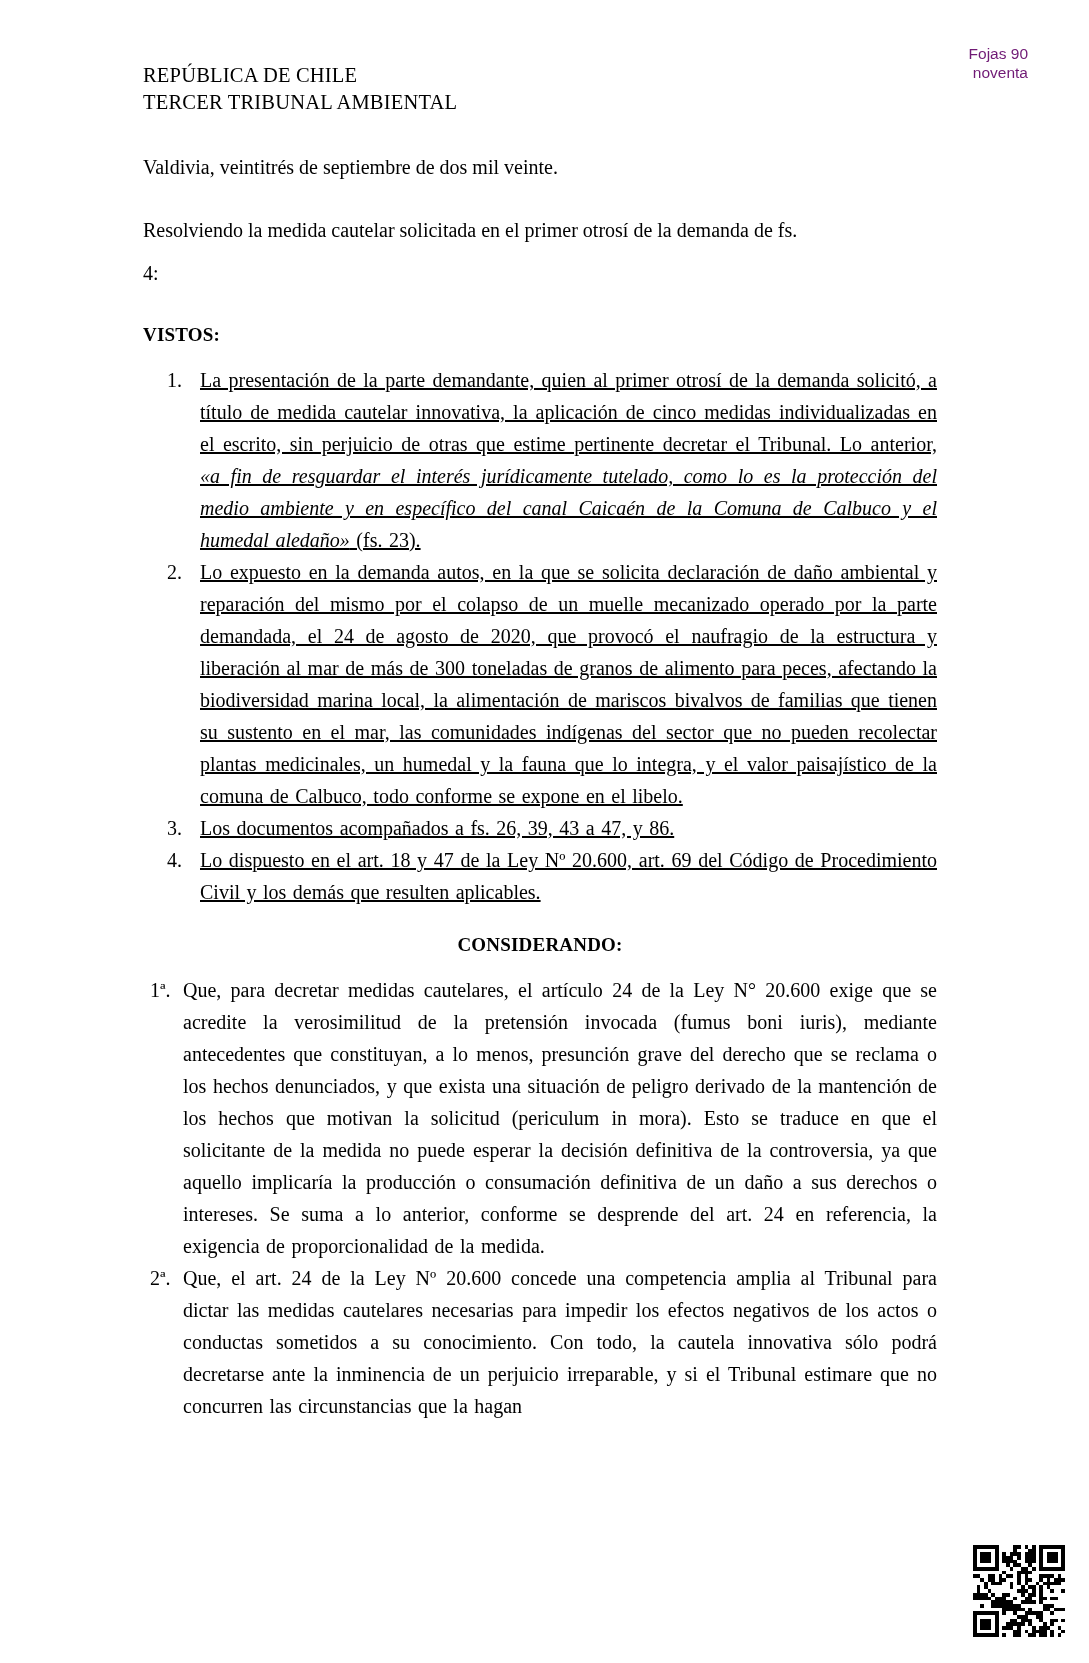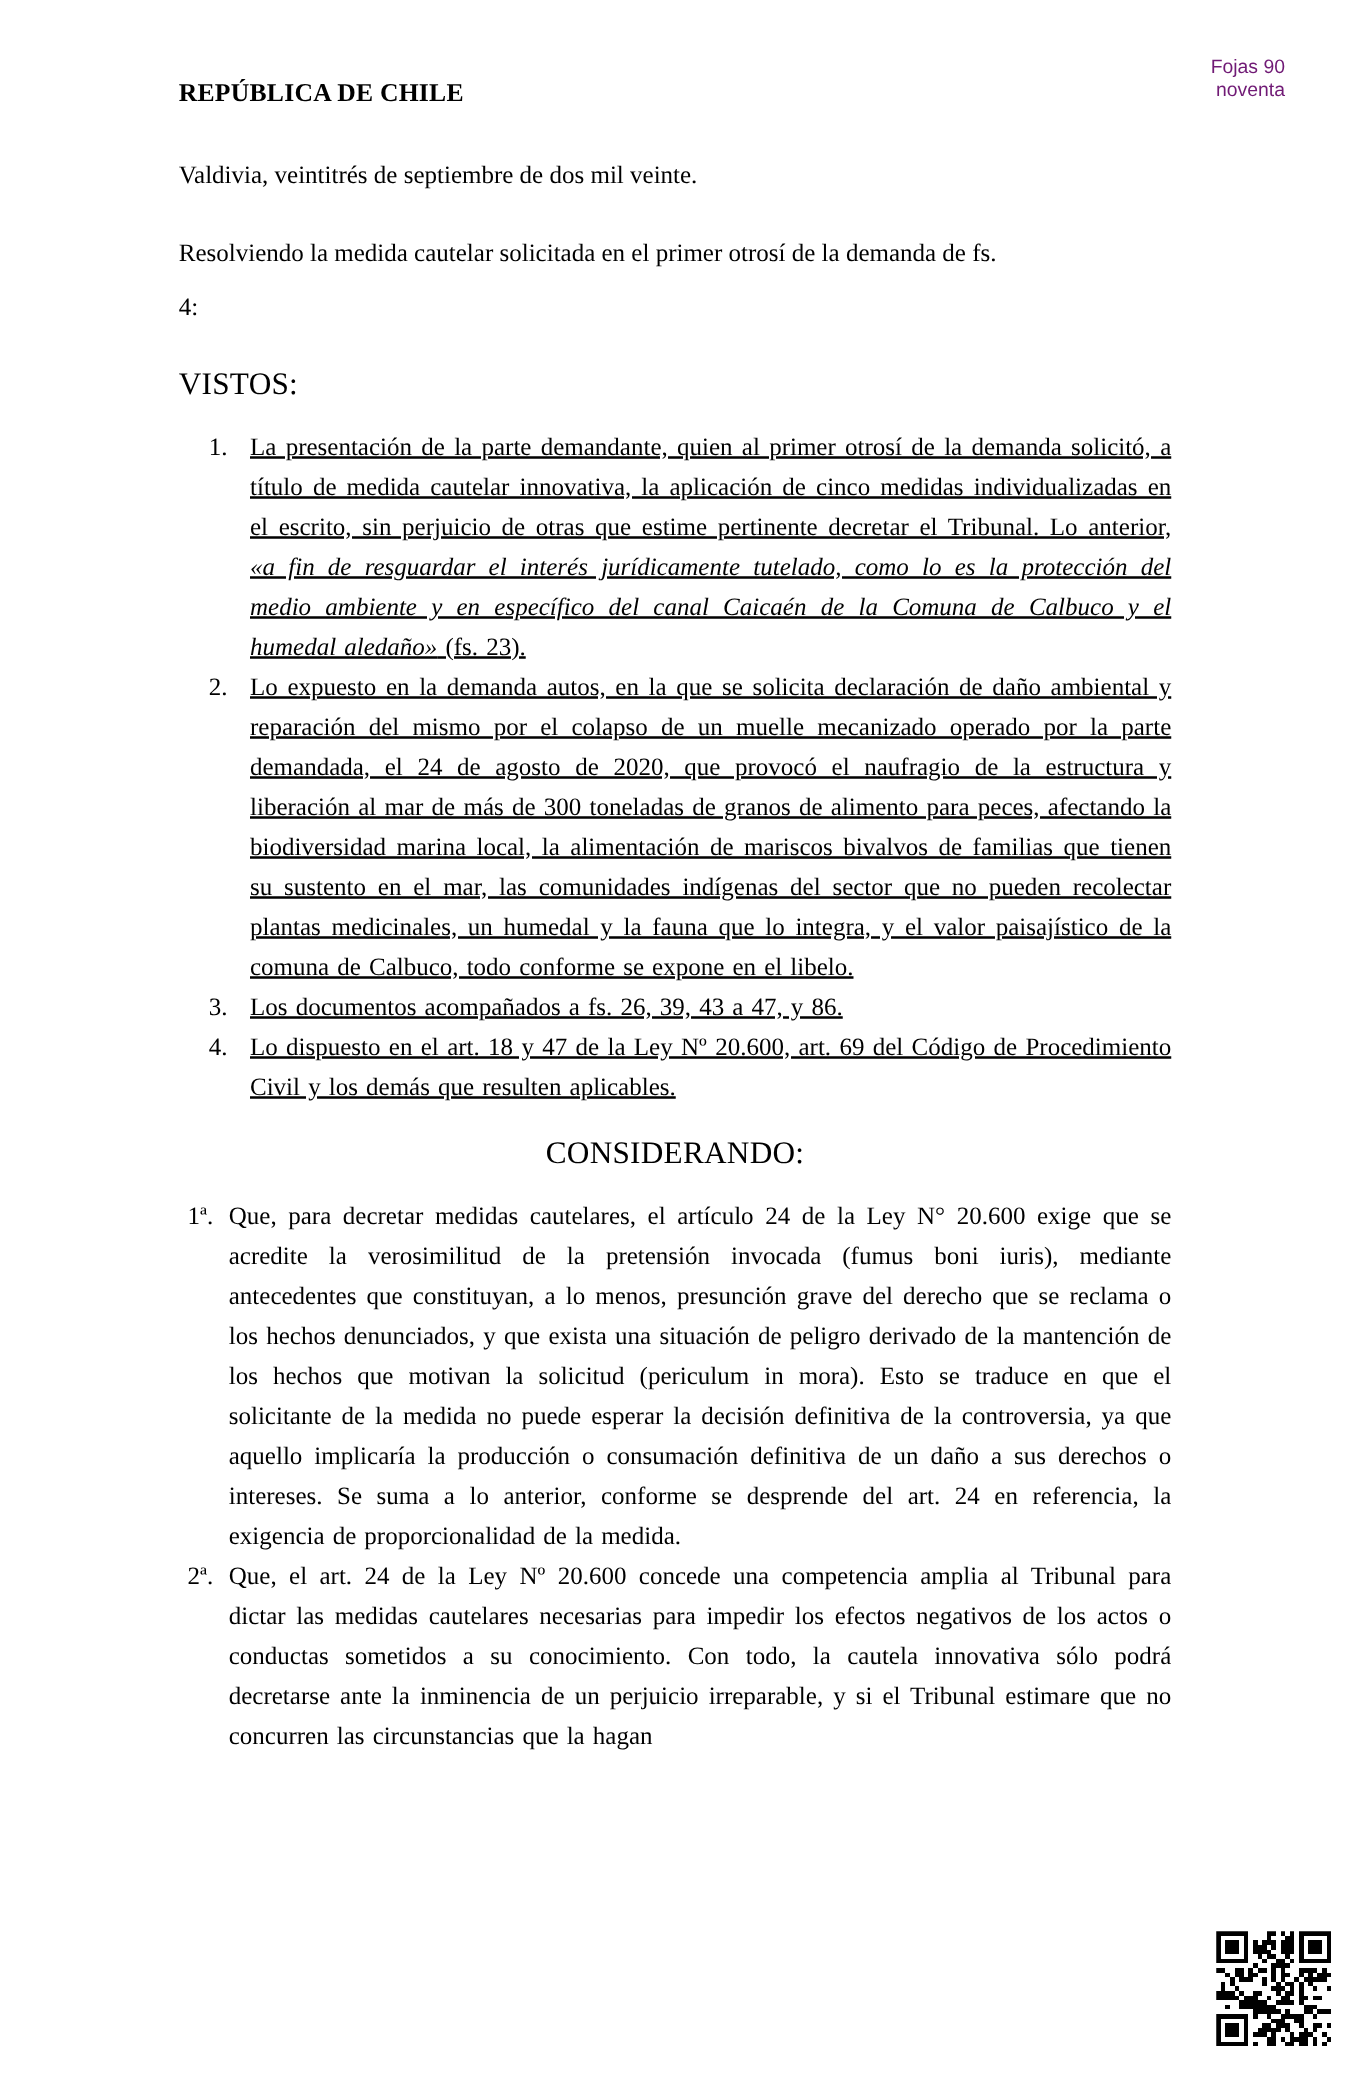--- a/index.html
+++ b/index.html
@@ -10,28 +10,28 @@
     -webkit-font-smoothing:antialiased;
   }
   .content{position:absolute;left:143px;top:0;width:794px;}
 
   .fojas{
     position:absolute;top:44px;right:61px;text-align:right;
     font-family:"Liberation Sans","DejaVu Sans",sans-serif;
     font-size:15.5px;line-height:19px;color:#701a75;
   }
 
-  .header-left{margin-top:62px;font-weight:bold;font-size:20.5px;line-height:27px;letter-spacing:.2px;}
+  .header-left{margin-top:62px;font-weight:normal;font-size:20.5px;line-height:27px;letter-spacing:.2px;}
 
   .date-line{margin-top:38px;line-height:26px;}
 
   .resolving{margin-top:29px;line-height:43px;text-align:justify;}
   .resolving .rline{display:block;}
 
-  .section-heading{margin-top:27px;font-weight:normal;font-size:25px;line-height:26px;letter-spacing:.2px;}
+  .section-heading{margin-top:27px;font-weight:bold;font-size:19px;line-height:26px;letter-spacing:.2px;}
 
   .vistos-list{margin-top:13px;}
   .v-item{display:flex;line-height:32px;}
   .v-num{flex:0 0 33px;margin-left:24px;}
   .v-text{flex:1;text-align:justify;word-spacing:1.5px;text-decoration:underline;}
   .it{font-style:italic;}
 
   .considerando-heading{margin-top:24px;text-align:center;}
   .c-par{display:flex;line-height:32px;font-family:Liberation Serif, serif;}
   .c-num{flex:0 0 40px;padding-left:7px;box-sizing:border-box;}
@@ -45,20 +45,21 @@
 
 <div class="fojas">
   <div>Fojas 90</div>
   <div>noventa</div>
 </div>
 
 <div class="content">
 
   <div class="header-left">
     <div>REPÚBLICA DE CHILE</div>
+    <div>TERCER TRIBUNAL AMBIENTAL</div>
   </div>
 
   <p class="date-line">Valdivia, veintitrés de septiembre de dos mil veinte.</p>
 
   <p class="resolving">
     <span class="rline">Resolviendo la medida cautelar solicitada en el primer otrosí de la demanda de fs.</span>
     <span class="rline">4:</span>
   </p>
 
   <h2 class="section-heading">VISTOS:</h2>

